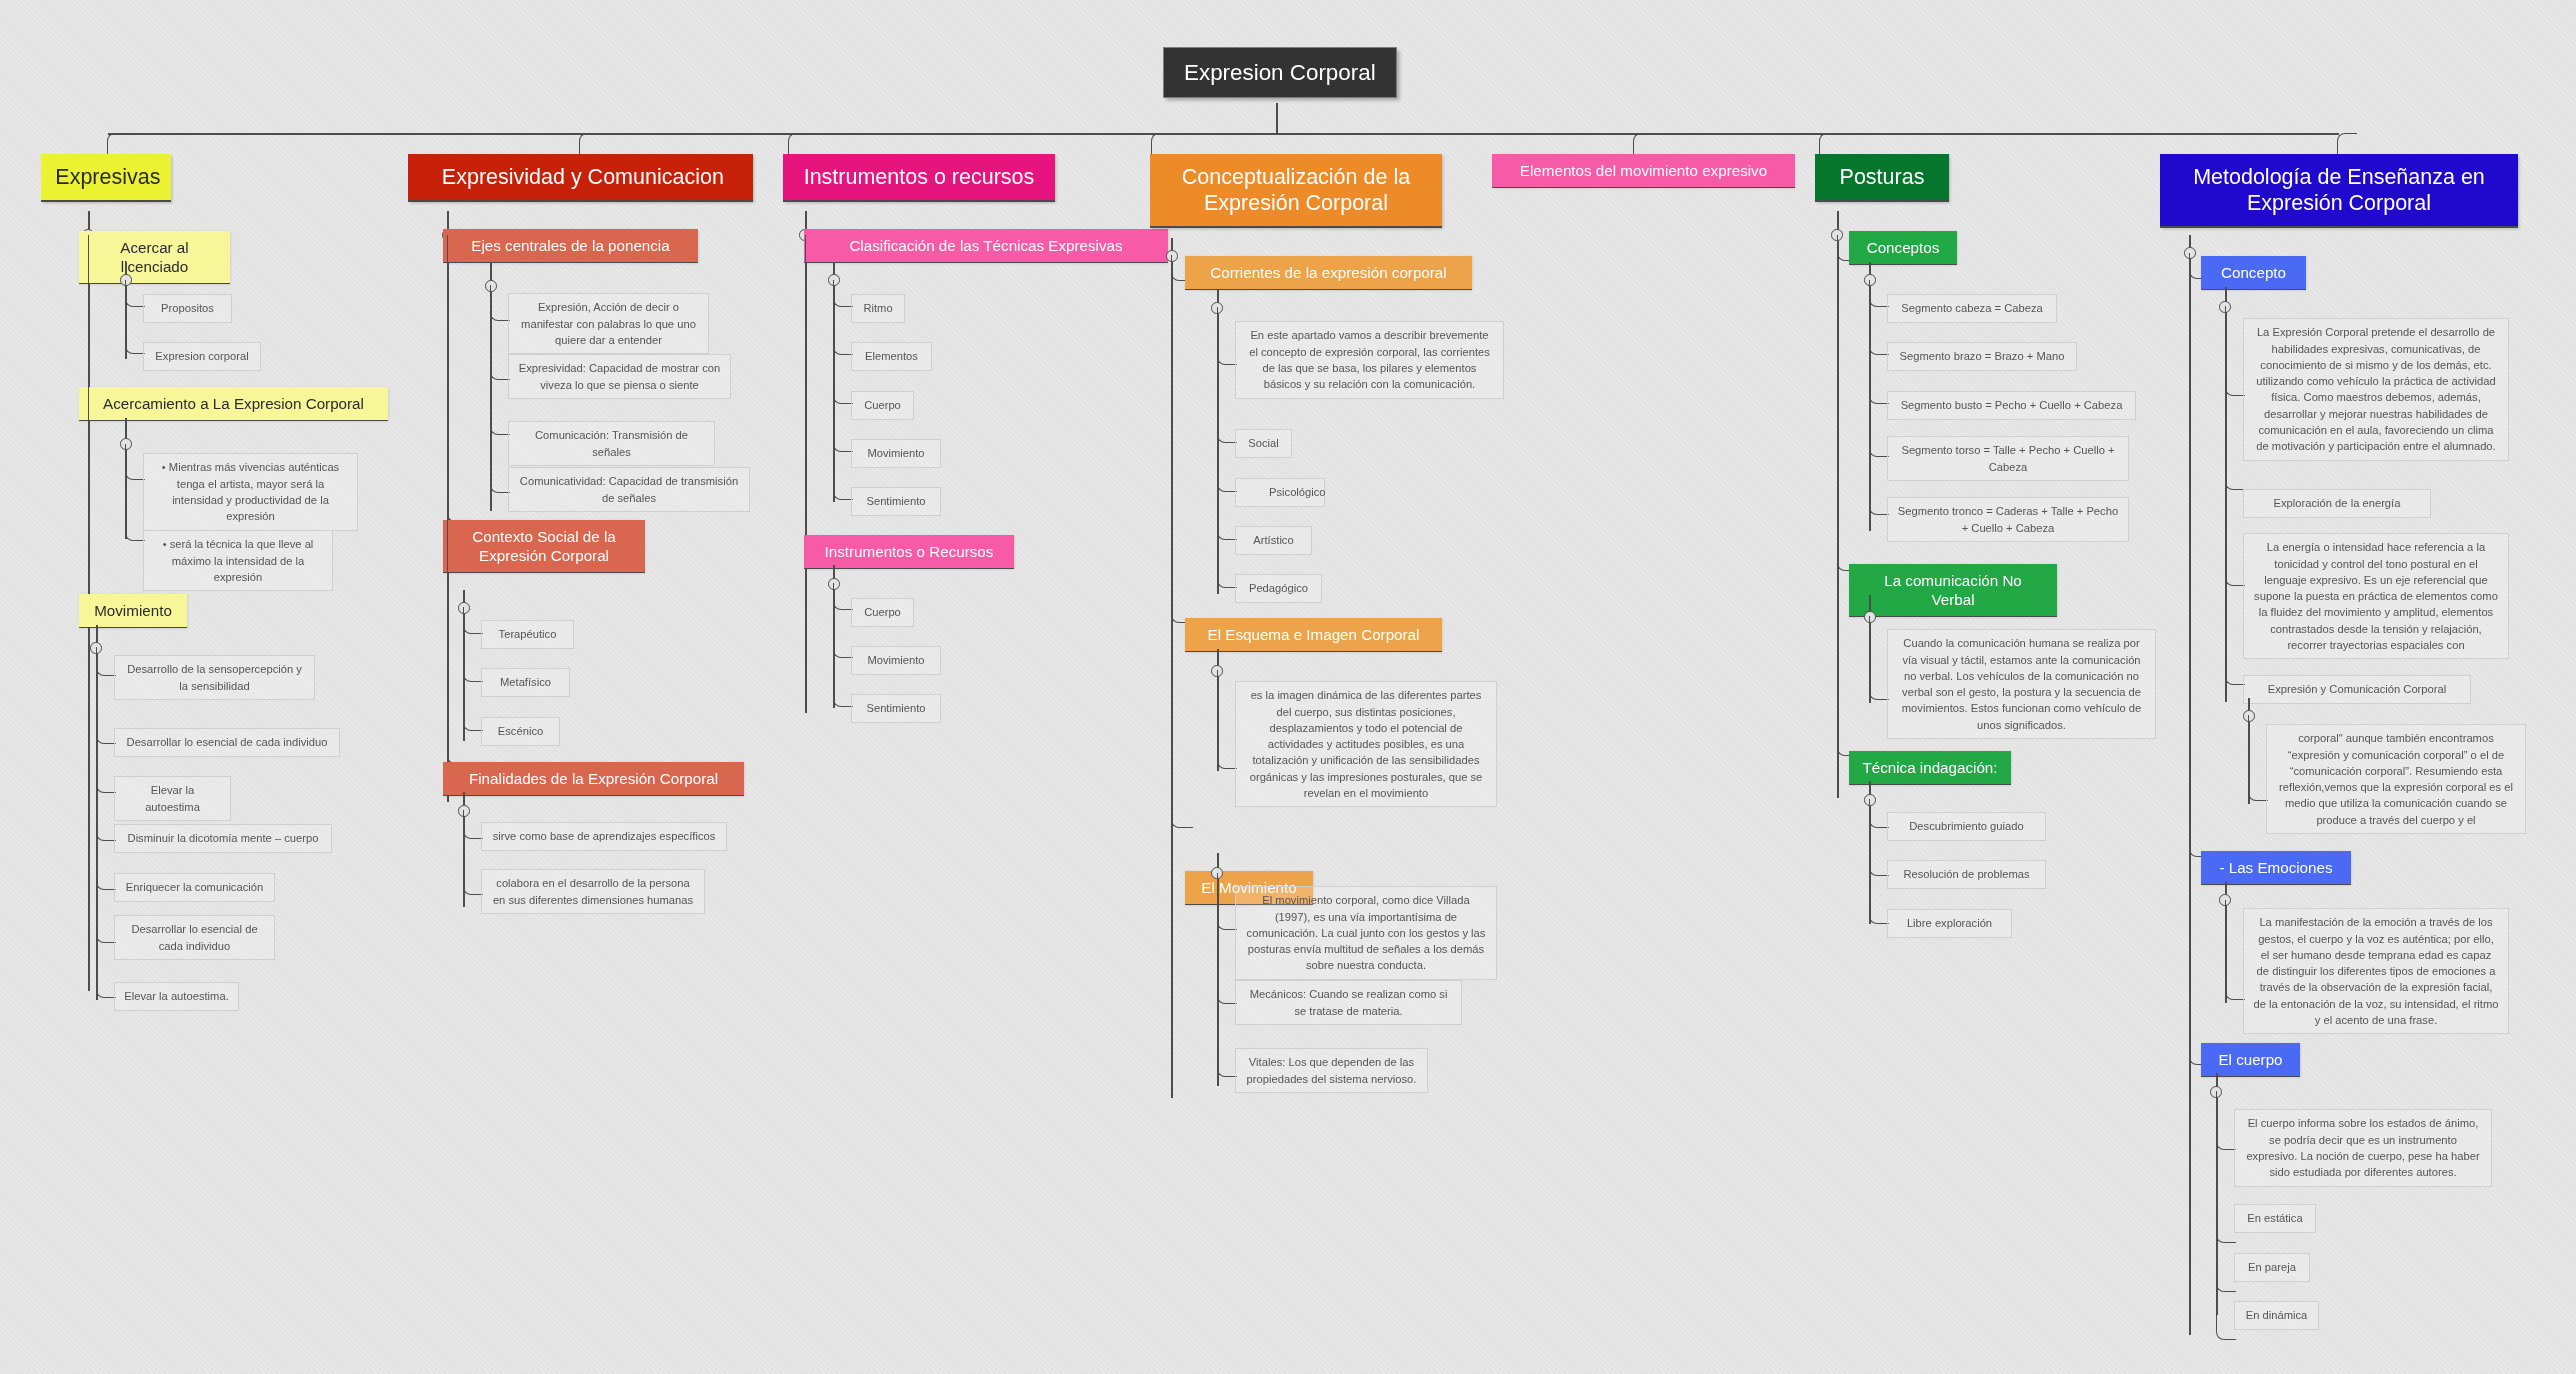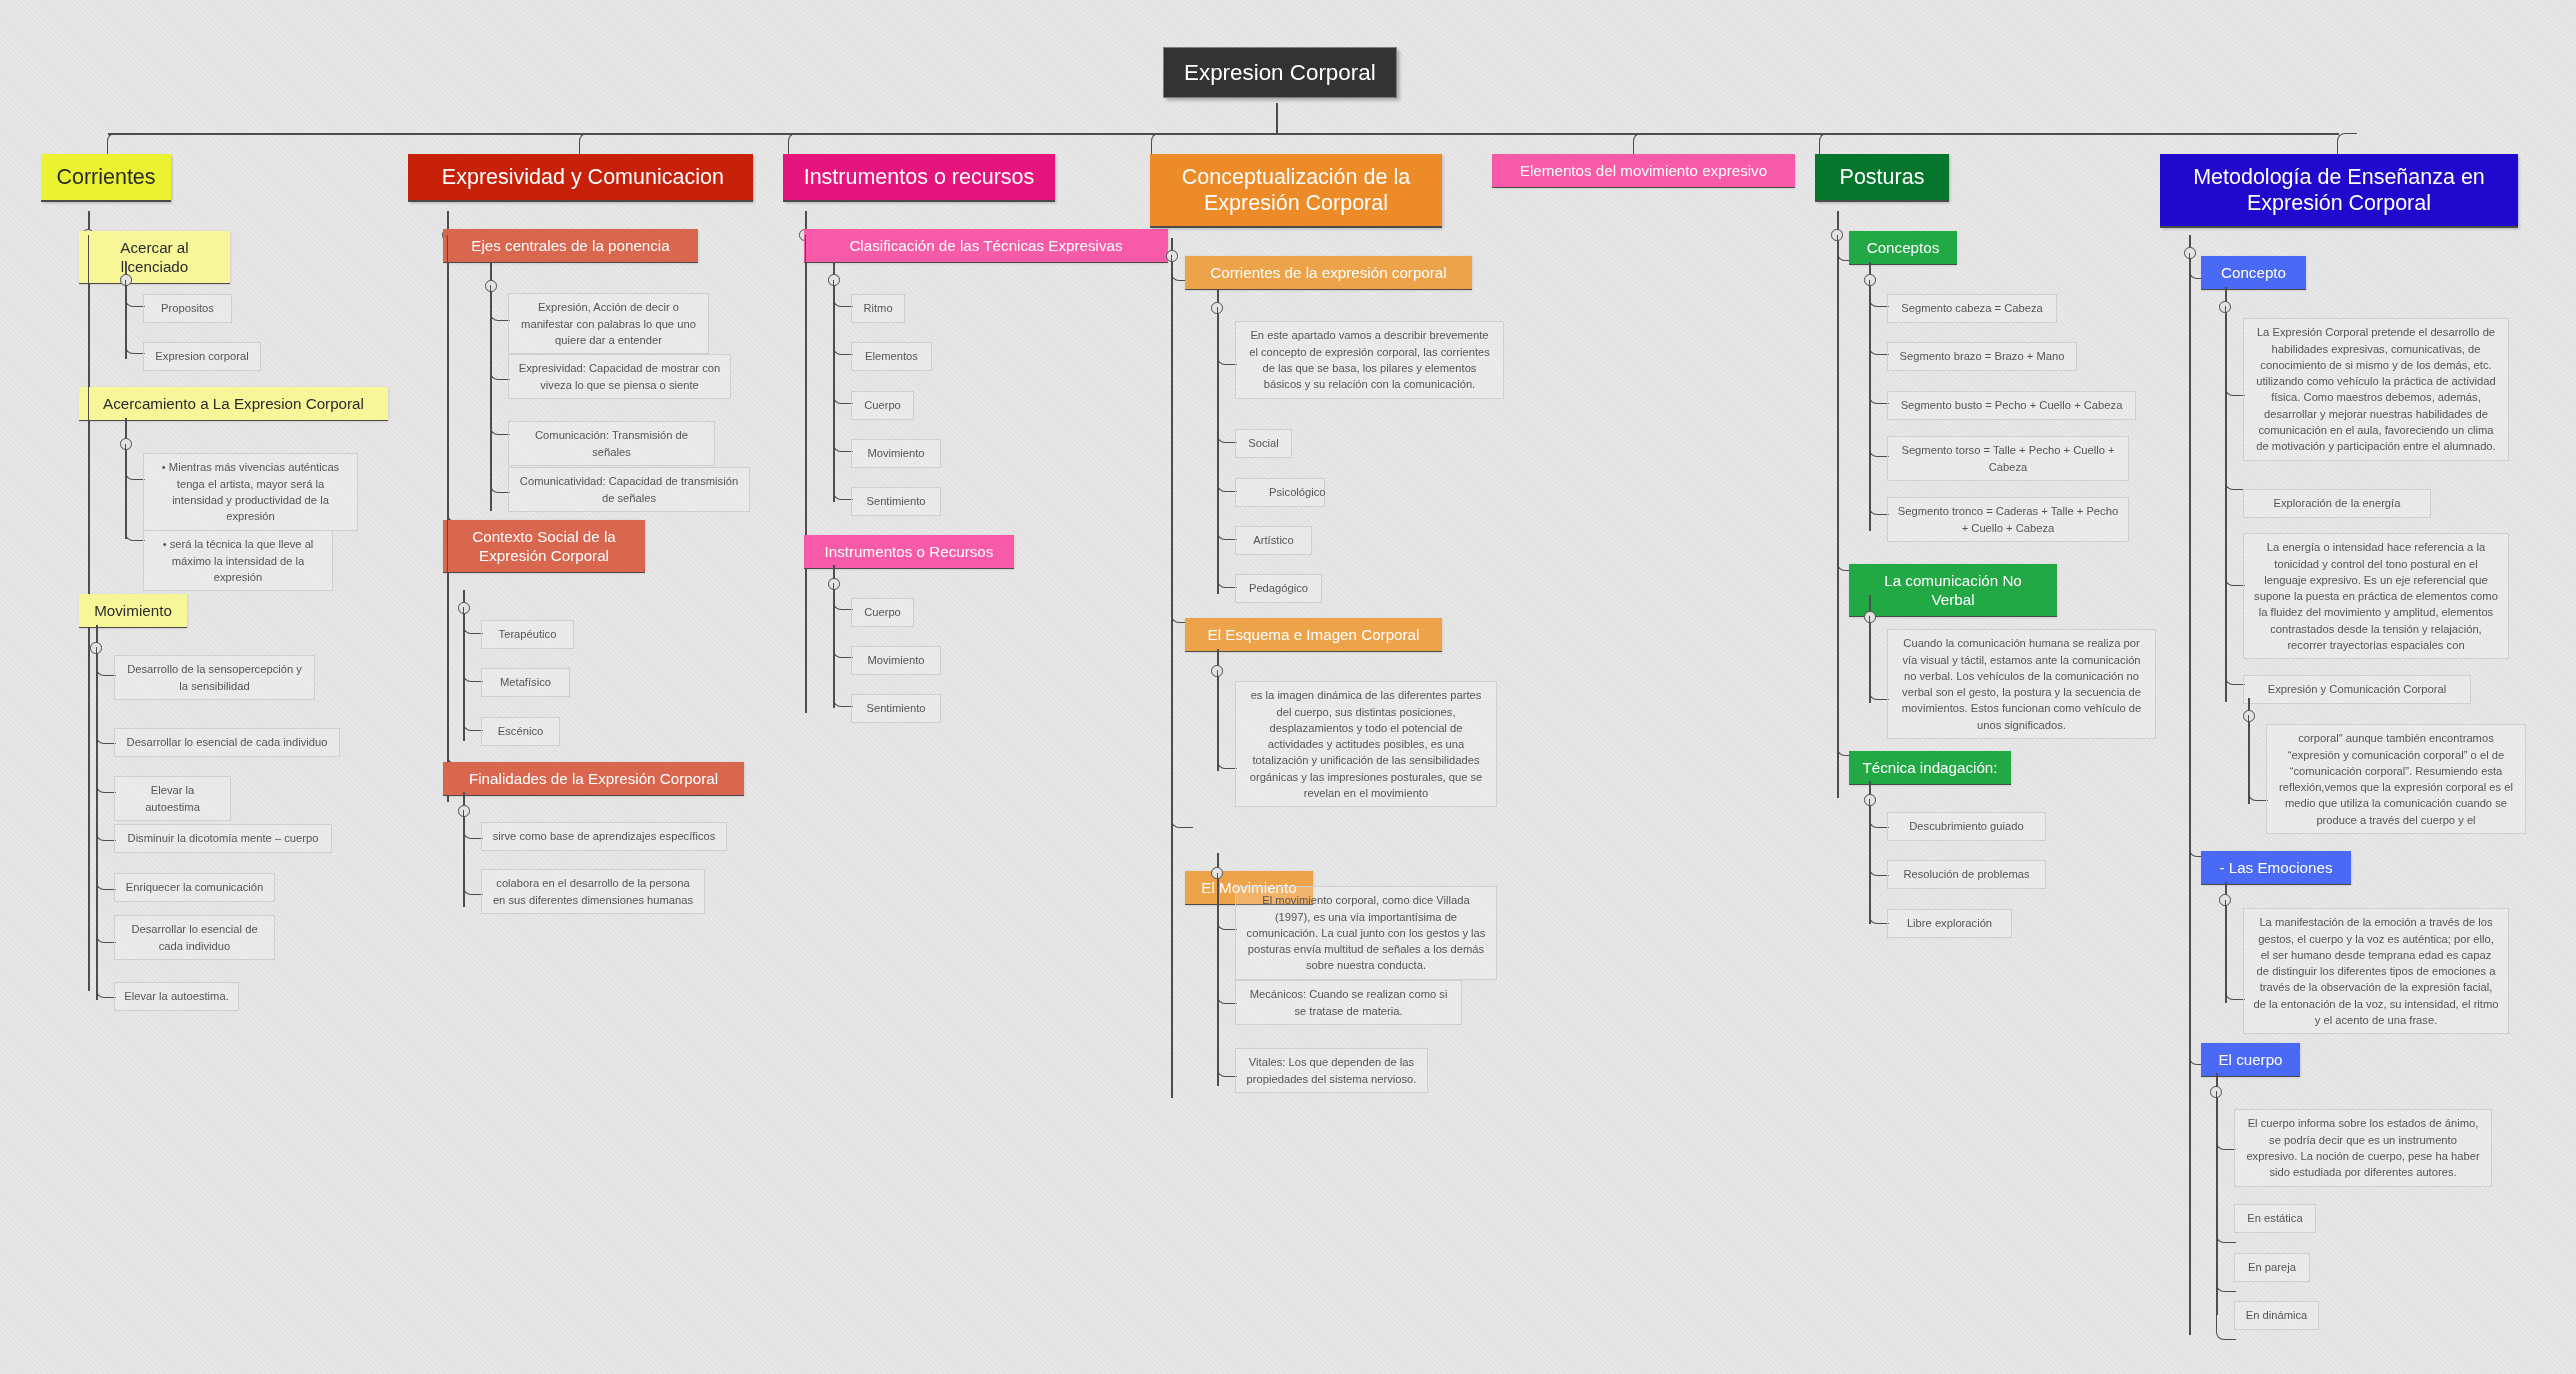--- a/index.html
+++ b/index.html
@@ -82,21 +82,21 @@
   <div class="hline" style="left:108px; top:133px; width:2231px;"></div>
 
   <div class="elb-tr" style="left:107px;  top:133px; width:20px; height:25px;"></div>
   <div class="elb-tr" style="left:579px;  top:133px; width:20px; height:25px;"></div>
   <div class="elb-tr" style="left:788px;  top:133px; width:20px; height:25px;"></div>
   <div class="elb-tr" style="left:1151px; top:133px; width:20px; height:25px;"></div>
   <div class="elb-tr" style="left:1633px; top:133px; width:20px; height:25px;"></div>
   <div class="elb-tr" style="left:1819px; top:133px; width:20px; height:25px;"></div>
   <div class="elb-tr" style="left:2337px; top:133px; width:20px; height:25px;"></div>
 
-  <div class="node lvl1 dark-text" style="left: 41px; top: 154px; width: 130px; background: rgb(234, 242, 50);">Corrientes</div>
+  <div class="node lvl1 dark-text" style="left: 41px; top: 154px; width: 130px; background: rgb(234, 242, 50);">Expresivas</div>
   <div class="vline" style="left:88px; top:211px; height:780px;"></div>
   <div class="ring" style="left:82px; top:229px;"></div>
 
   <div class="elb" style="left:88px; top:235px; width:21.5px; height:26px;"></div>
   <div class="node lvl2 dark-text" style="left: 79px; top: 231px; width: 151px; background: rgb(247, 247, 154);">Acercar al licenciado</div>
   <div class="vline" style="left:125px; top:262px; height:97px;"></div>
   <div class="ring" style="left:120px; top:274px;"></div>
   <div class="elb" style="left:125px; top:280px; width:20px; height:27px;"></div>
   <div class="node leaf" style="left:143px; top:294px; width:89px;">Propositos</div>
   <div class="elb" style="left:125px; top:280px; width:20px; height:74px;"></div>

